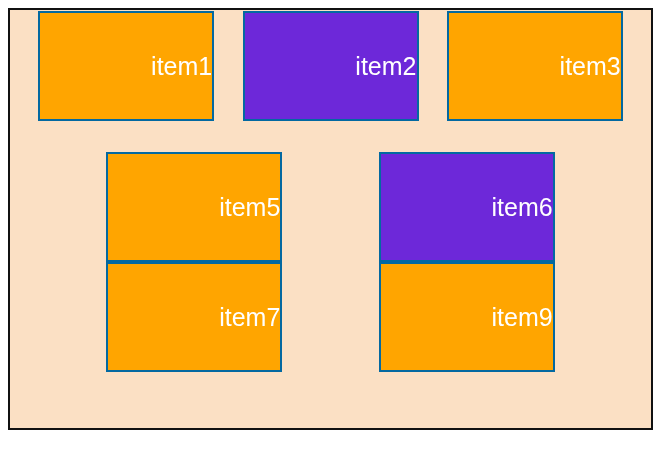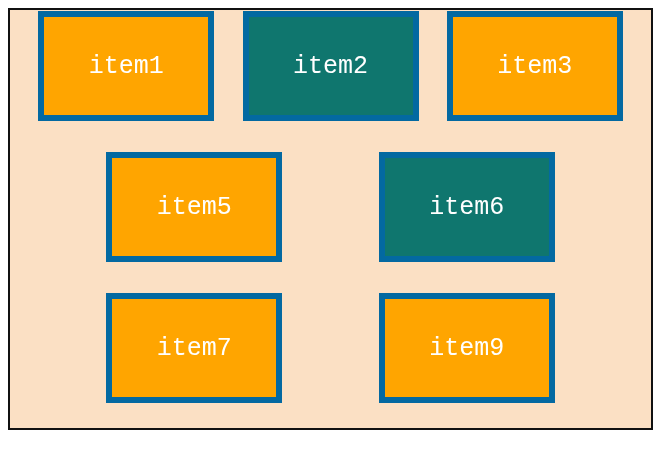--- a/index.html
+++ b/index.html
@@ -35,42 +35,42 @@
 
   .flex-row {
     display: flex;
     flex-direction: row;
     width: 100%;
     justify-content: space-evenly;
     align-items: flex-start;
   }
   .flex-row.row-1 { margin-top: 1px; }
   .flex-row.row-2 { margin-top: 31px; }
-  .flex-row.row-3 { margin-top: 31px; }
+  .flex-row.row-3 { }
 
   .flex-item {
     box-sizing: border-box;
     width: 176px;
     height: 110px;
-    border: 6px solid #0369a1;
+    border: 2px solid #0369a1;
     display: flex;
     align-items: center;
-    justify-content: center;
+    justify-content: flex-end;
     color: #ffffff;
     font-size: 25px;
-    font-family: Liberation Mono, monospace;
+    font-family: Liberation Sans, sans-serif;
     font-weight: 400;
     line-height: 1;
     letter-spacing: 0px;
     text-align: center;
     user-select: none;
   }
 
   .flex-item.color-orange    { background: #ffa500; }
-  .flex-item.color-orangered { background: #0f766e; }
+  .flex-item.color-orangered { background: #6d28d9; }
 
   .item-label {
     display: block;
     pointer-events: none;
   }
 </style>
 </head>
 <body>
 
 <div id="flex-container">

